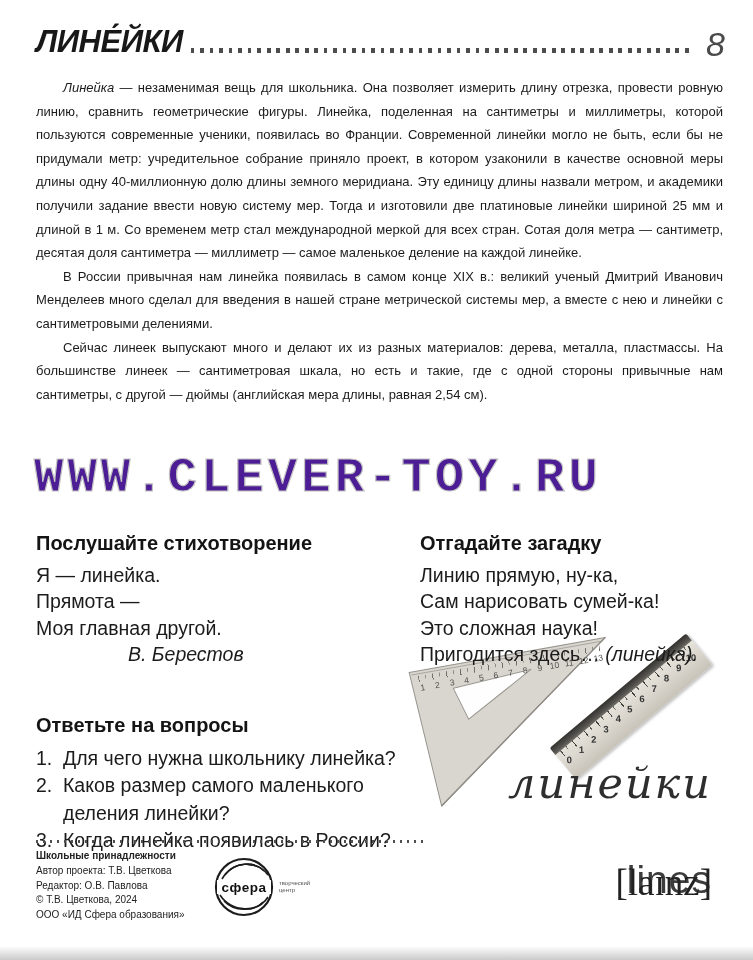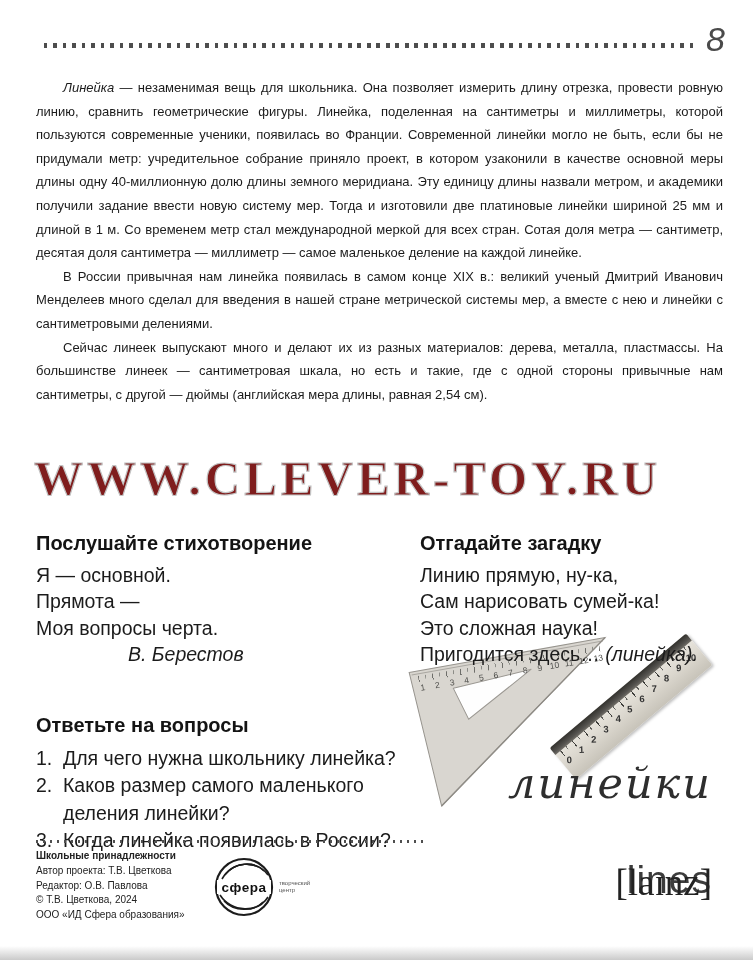--- a/index.html
+++ b/index.html
@@ -16,22 +16,22 @@
     background:repeating-linear-gradient(to right,#4d4d4d 0 3.5px, transparent 3.5px 9.5px); }
   .pagenum { font-size:34px; font-style:italic; color:#4a4a4a; line-height:0.9; font-weight:500; }
 
   
   .article { position:absolute; left:36px; width:687px; top:76px; font-size:13px; line-height:23.6px; text-align:justify; z-index:2; }
   .article p { margin:0; text-indent:27px; }
   .lead-italic { font-style:italic; }
 
   
   .watermark { position:absolute; left:34px; top:450px; width:700px; z-index:1;
-    font-family:Liberation Serif, serif; font-weight:800; font-size:49px; letter-spacing:4px;
-    color:#7f1d1d; -webkit-text-stroke:1.2px #c3c3c3; white-space:nowrap; }
+    font-family:Liberation Mono, monospace; font-weight:800; font-size:49px; letter-spacing:4px;
+    color:#4c1d95; -webkit-text-stroke:1.2px #c3c3c3; white-space:nowrap; }
 
   
   .section-heading { margin:0 0 5px 0; font-weight:bold; font-size:20px; color:#141414; }
   .poem { position:absolute; left:36px; top:530px; font-size:19.5px; line-height:26.5px; z-index:2; }
   .poem-author { font-style:italic; margin-left:92px; }
   .riddle { position:absolute; left:420px; top:530px; font-size:19.5px; line-height:26.5px; z-index:2; }
   .riddle .answer { font-style:italic; }
 
   
   .questions { position:absolute; left:36px; top:712px; width:392px; font-size:19.5px; line-height:27.5px; z-index:2; }
@@ -84,37 +84,38 @@
 
   .bottom-shade { position:absolute; left:0; right:0; bottom:0; height:14px; z-index:3;
     background:linear-gradient(180deg, rgba(255,255,255,0) 0%, #cacaca 100%); }
 </style>
 </head>
 <body>
 
 <div class="page">
 
   <header class="title-row">
+    <h1 class="title">ЛИНЕ́ЙКИ</h1>
     <div class="leader"></div>
     <div class="pagenum">8</div>
   </header>
 
   <div class="watermark">WWW.CLEVER-TOY.RU</div>
 
   <section class="article">
     <p><span class="lead-italic">Линейка</span><span> — незаменимая вещь для школьника. Она позволяет измерить длину отрезка, провести ровную линию, сравнить геометрические фигуры. Линейка, поделенная на сантиметры и миллиметры, которой пользуются современные ученики, появилась во Франции. Современной линейки могло не быть, если бы не придумали метр: учредительное собрание приняло проект, в котором узаконили в качестве основной меры длины одну 40-миллионную долю длины земного меридиана. Эту единицу длины назвали метром, и академики получили задание ввести новую систему мер. Тогда и изготовили две платиновые линейки шириной 25 мм и длиной в 1 м. Со временем метр стал международной меркой для всех стран. Сотая доля метра — сантиметр, десятая доля сантиметра — миллиметр — самое маленькое деление на каждой линейке.</span></p>
     <p>В России привычная нам линейка появилась в самом конце XIX в.: великий ученый Дмитрий Иванович Менделеев много сделал для введения в нашей стране метрической системы мер, а вместе с нею и линейки с сантиметровыми делениями.</p>
     <p>Сейчас линеек выпускают много и делают их из разных материалов: дерева, металла, пластмассы. На большинстве линеек — сантиметровая шкала, но есть и такие, где с одной стороны привычные нам сантиметры, с другой — дюймы (английская мера длины, равная 2,54 см).</p>
   </section>
 
   <section class="poem">
     <h2 class="section-heading">Послушайте стихотворение</h2>
-    <div>Я — основной.</div>
+    <div>Я — линейка.</div>
     <div>Прямота —</div>
-    <div>Моя вопросы черта.</div>
+    <div>Моя главная другой.</div>
     <div class="poem-author">В. Берестов</div>
   </section>
 
   <section class="riddle">
     <h2 class="section-heading">Отгадайте загадку</h2>
     <div>Линию прямую, ну-ка,</div>
     <div>Сам нарисовать сумей-ка!</div>
     <div>Это сложная наука!</div>
     <div><span>Пригодится здесь… </span><span class="answer">(линейка).</span></div>
   </section>

